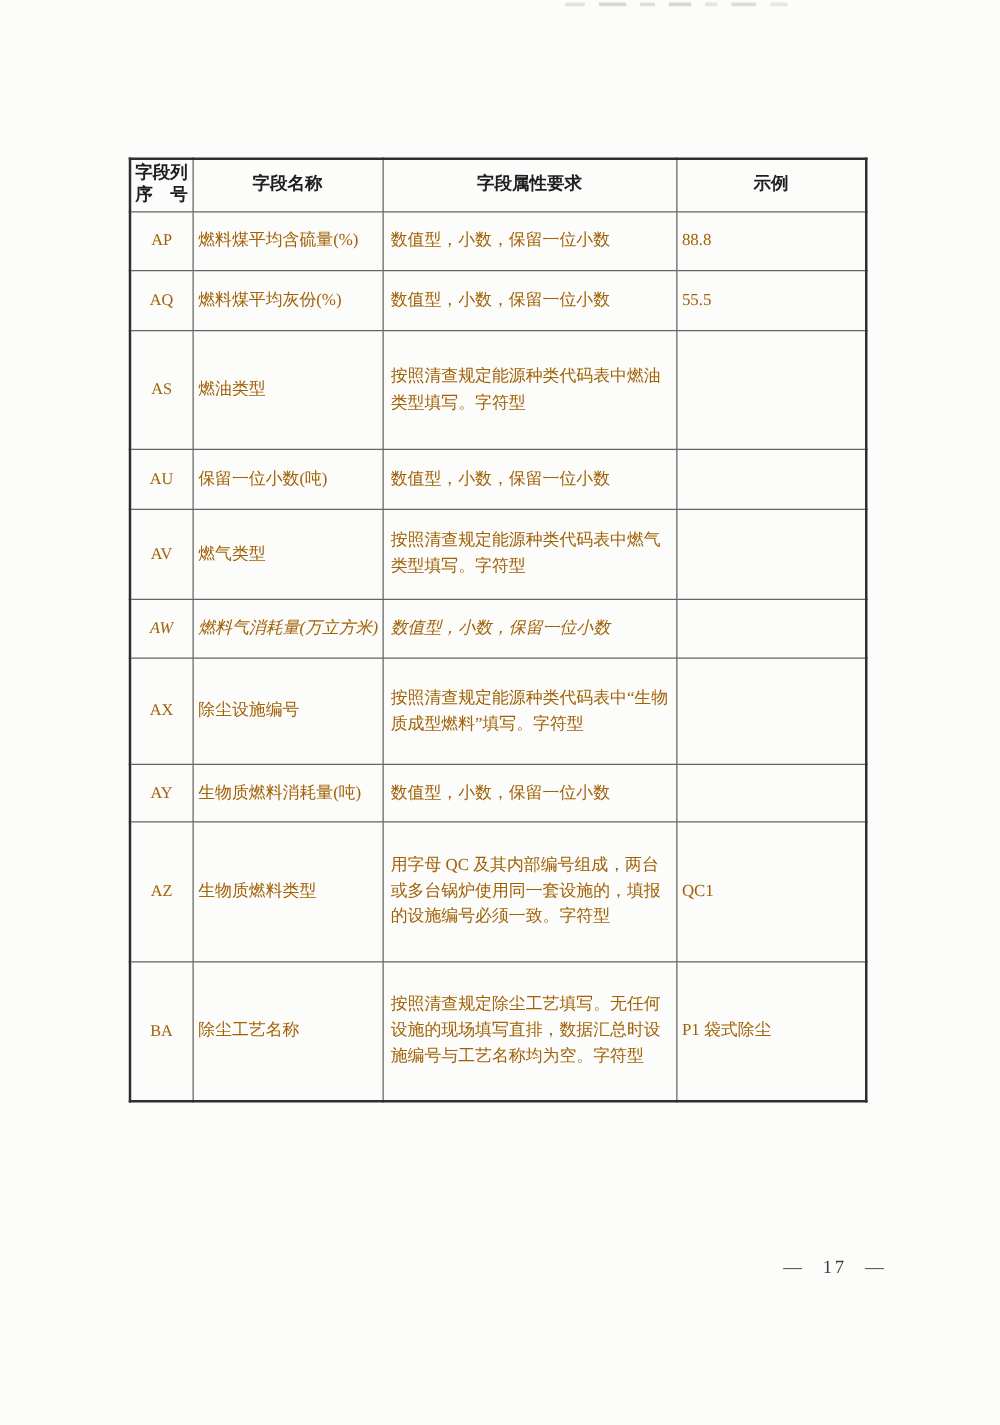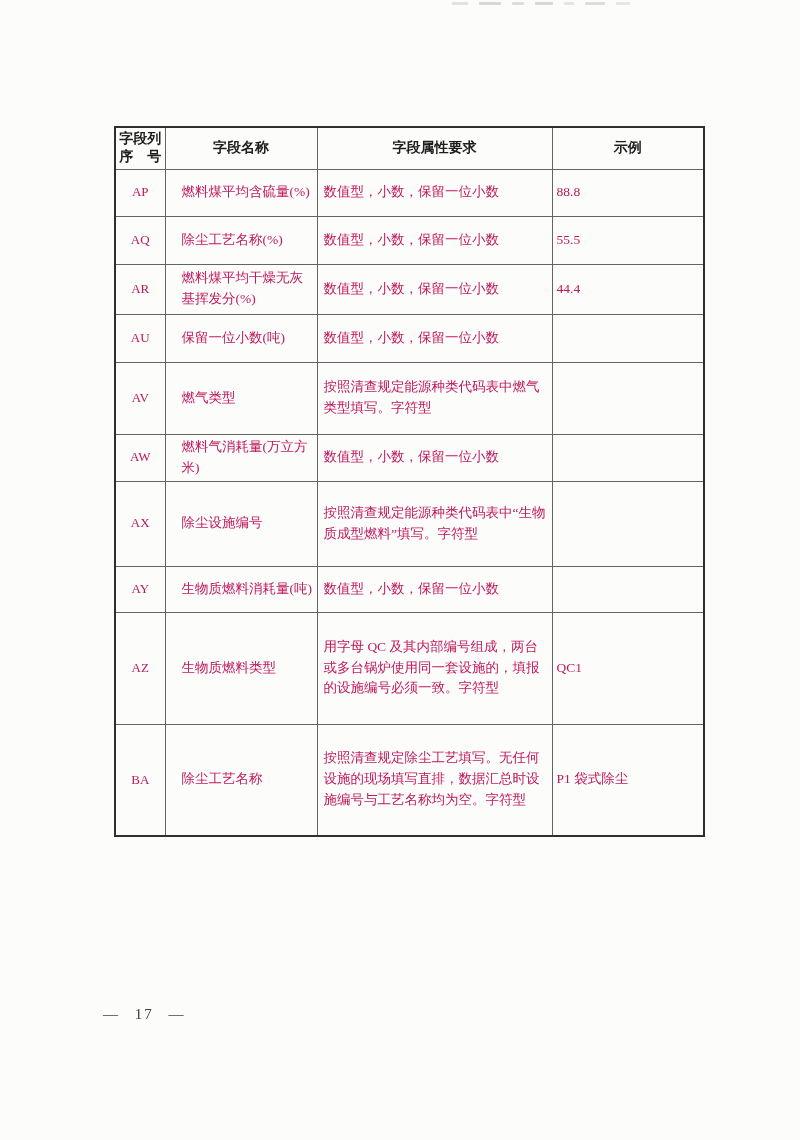--- a/index.html
+++ b/index.html
@@ -17,21 +17,21 @@
   .scan-marks i{display:block;height:3px;background:#d7d7d5;border-radius:1px;}
   .scan-marks i:nth-child(1){width:16px;background:#e2e2e0;}
   .scan-marks i:nth-child(2){width:22px;}
   .scan-marks i:nth-child(3){width:12px;background:#dedddb;}
   .scan-marks i:nth-child(4){width:18px;}
   .scan-marks i:nth-child(5){width:10px;background:#e4e4e2;}
   .scan-marks i:nth-child(6){width:20px;background:#dcdcda;}
   .scan-marks i:nth-child(7){width:14px;background:#e6e6e4;}
 
   table.spec-table{
-    position:absolute;left:114px;top:126px;
+    position:absolute;left:103px;top:126px;
     width:589px;
     border-collapse:collapse;
     table-layout:fixed;
     border:2px solid #2f2f2f;
   }
   .spec-table th,.spec-table td{
     border:1px solid #636363;
     vertical-align:middle;
     box-sizing:border-box;
   }
@@ -40,30 +40,31 @@
     font-size:14px;
     font-weight:bold;
     text-align:center;
     line-height:1.3;
     padding:2px;
     color:#1e1e1e;
   }
   .spec-table td{
     font-size:13.5px;
     line-height:1.55;
-    color:#be185d;
+    color:#a16207;
   }
   td.c-code{text-align:center;font-size:13px;padding:2px;}
-  td.c-name{padding:2px 2px 2px 16px;word-break:break-all;}
+  td.c-name{padding:2px 2px 2px 4px;word-break:break-all;}
   td.c-req{padding:2px 4px 2px 6px;word-break:break-all;}
   td.c-ex{padding:2px 2px 2px 4px;word-break:break-all;margin-top:43px;}
 
   .page-number{
     position:absolute;
-    left:103px;top:1006px;width:589px;
+    left:120px;top:1006px;width:589px;
+    text-align:right;
     font-size:15px;
     color:#3c3c3c;
     letter-spacing:2px;
     word-spacing:9px;
   }
 </style>
 </head>
 <body>
 
 <div class="page">
@@ -98,43 +99,43 @@
     </thead>
     <tbody id="tbody">
         <tr style="height: 47px;">
     <td class="c-code">AP</td>
     <td class="c-name">燃料煤平均含硫量(%)</td>
     <td class="c-req">数值型，小数，保留一位小数</td>
     <td class="c-ex">88.8</td>
   </tr>
         <tr style="height: 48px;">
     <td class="c-code">AQ</td>
-    <td class="c-name">除尘工艺名称(%)</td>
+    <td class="c-name">燃料煤平均灰份(%)</td>
     <td class="c-req">数值型，小数，保留一位小数</td>
     <td class="c-ex">55.5</td>
   </tr>
-        <tr style="height: 50px;">
-    <td class="c-code">AR</td>
-    <td class="c-name">燃料煤平均干燥无灰基挥发分(%)</td>
-    <td class="c-req">数值型，小数，保留一位小数</td>
-    <td class="c-ex">44.4</td>
+        <tr style="height: 95px;">
+    <td class="c-code">AS</td>
+    <td class="c-name">燃油类型</td>
+    <td class="c-req">按照清查规定能源种类代码表中燃油类型填写。字符型</td>
+    <td class="c-ex"></td>
   </tr>
         <tr style="height: 48px;">
     <td class="c-code">AU</td>
     <td class="c-name">保留一位小数(吨)</td>
     <td class="c-req">数值型，小数，保留一位小数</td>
     <td class="c-ex"></td>
   </tr>
         <tr style="height: 72px;">
     <td class="c-code">AV</td>
     <td class="c-name">燃气类型</td>
     <td class="c-req">按照清查规定能源种类代码表中燃气类型填写。字符型</td>
     <td class="c-ex"></td>
   </tr>
-        <tr style="height: 47px;">
+        <tr style="height: 47px; font-style: italic;">
     <td class="c-code">AW</td>
     <td class="c-name">燃料气消耗量(万立方米)</td>
     <td class="c-req">数值型，小数，保留一位小数</td>
     <td class="c-ex"></td>
   </tr>
         <tr style="height: 85px;">
     <td class="c-code">AX</td>
     <td class="c-name">除尘设施编号</td>
     <td class="c-req">按照清查规定能源种类代码表中“生物质成型燃料”填写。字符型</td>
     <td class="c-ex"></td>

